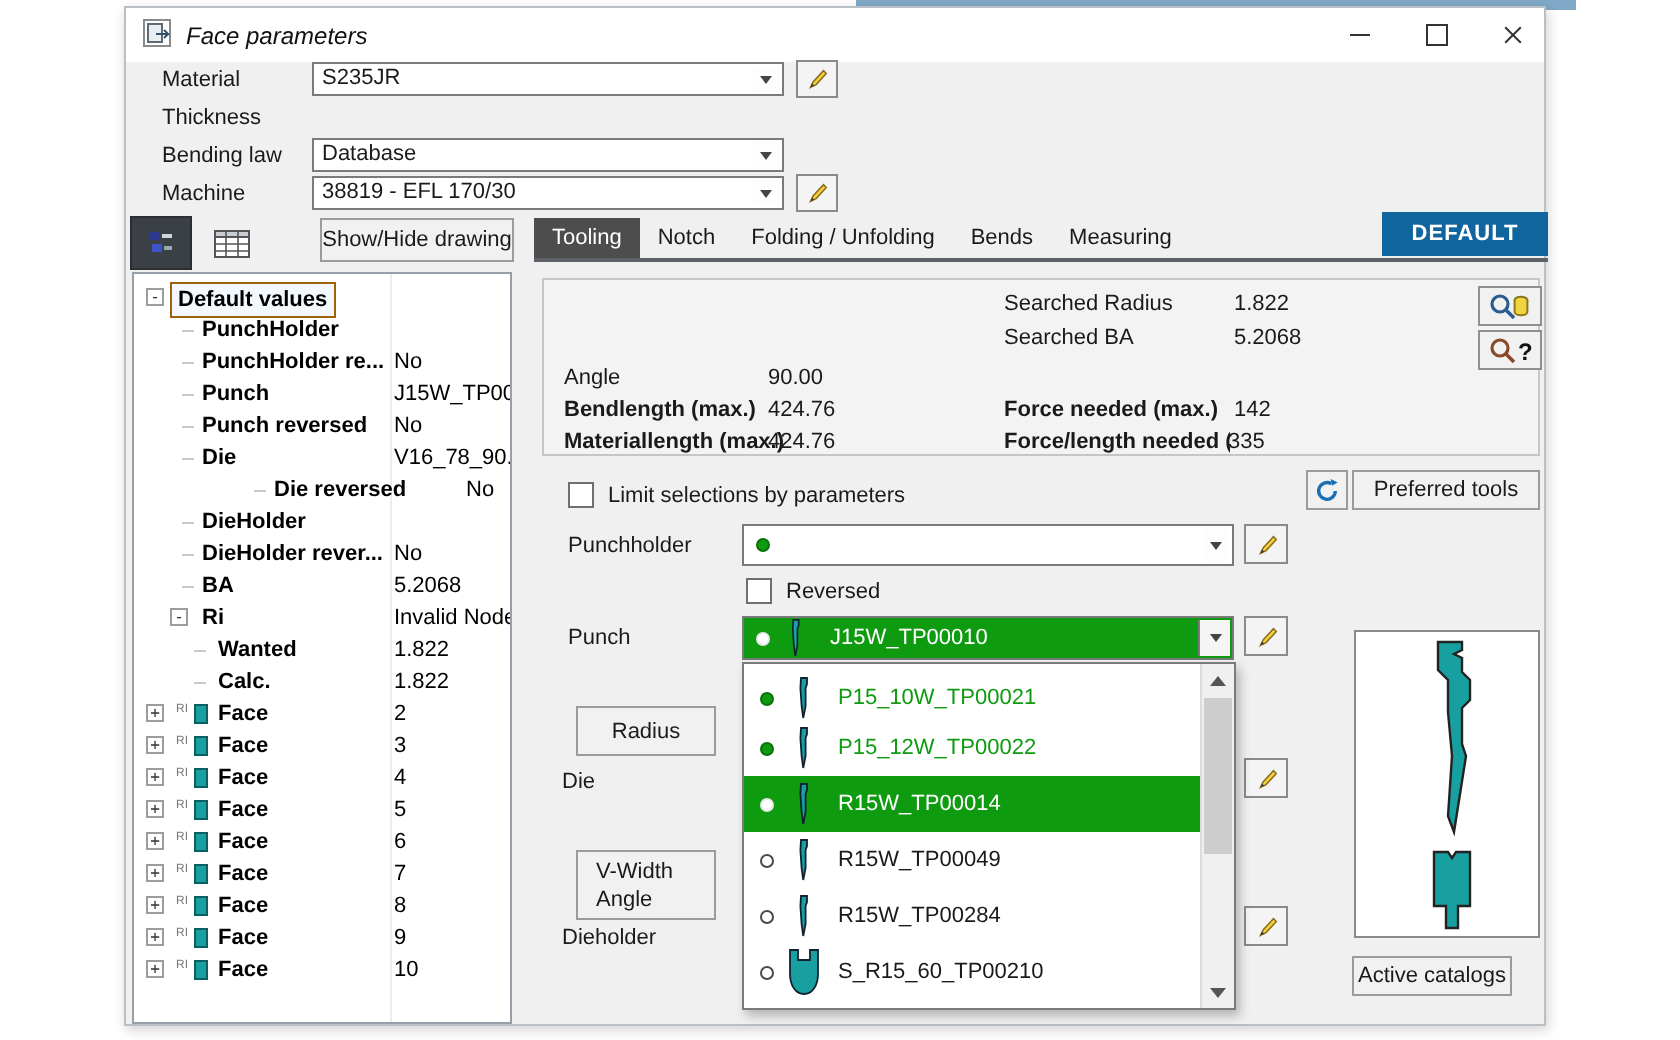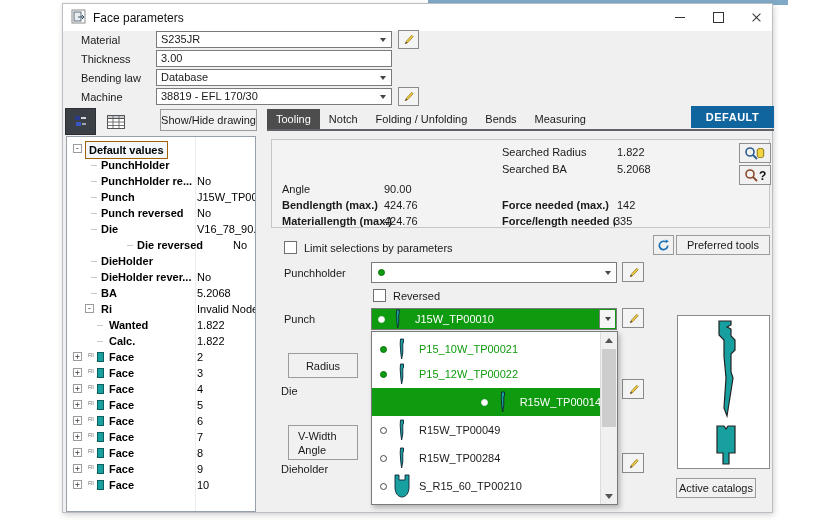--- a/index.html
+++ b/index.html
@@ -11,21 +11,21 @@
   }
   .abs{position:absolute;}
   
   .bg-strip{left:428px;top:0;width:360px;height:5px;background:#7fa9c7;}
   
   .dialog{
     left:62px;top:3px;width:711px;height:510px;
     background:#f0f0f0;border:1px solid #b9bfc4;box-sizing:border-box;
     box-shadow:1px 2px 6px rgba(0,0,0,.18);
   }
-  .titlebar{left:0;top:0;width:100%;height:27px;background:#ffffff;}
+  .titlebar{left:0;top:0;width:100%;height:27px;background:#ffffff;font-style:italic;}
   .title-text{left:30px;top:7px;font-size:12px;color:#111;}
   .title-icon{left:8px;top:5px;width:16px;height:16px;}
   .wbtn{top:0;width:34px;height:26px;display:flex;align-items:center;justify-content:center;cursor:default;}
   .wbtn .bar{width:10px;height:1px;background:#333;}
   .wbtn .box{width:9px;height:9px;border:1px solid #333;}
   .wbtn .x{position:relative;width:11px;height:11px;}
   .wbtn .x::before,.wbtn .x::after{content:"";position:absolute;left:5px;top:0;width:1px;height:11px;background:#333;}
   .wbtn .x::before{transform:rotate(45deg);}
   .wbtn .x::after{transform:rotate(-45deg);}
   
@@ -85,21 +85,21 @@
   .dot.hollow{background:#fff;border:1px solid #4a4a4a;}
   .green-combo{background:#0f9b0f;color:#fff;}
   .green-combo .arrowzone{position:absolute;right:1px;top:1px;bottom:1px;width:15px;background:#f5f5f5;border-left:1px solid #7a7a7a;display:flex;align-items:center;justify-content:center;}
   .green-combo .arrowzone::after{content:"";border-left:3.5px solid transparent;border-right:3.5px solid transparent;border-top:4px solid #444;}
   
   .ddlist{left:308px;top:327px;width:247px;height:174px;background:#fff;border:1px solid #7a7a7a;box-sizing:border-box;box-shadow:2px 3px 5px rgba(0,0,0,.25);}
   .dditem{position:absolute;left:0;width:229px;height:28px;display:flex;align-items:center;}
   .dditem .dot{margin-left:8px;}
   .dditem .icon{margin-left:6px;width:18px;display:flex;justify-content:center;}
   .dditem .nm{margin-left:8px;}
-  .dditem.hl{background:#0f9b0f;color:#fff;justify-content:flex-end;}
+  .dditem.hl{background:#0f9b0f;color:#fff;}
   .nm.green{color:#0f9b0f;}
   .ddscroll{position:absolute;right:0;top:0;bottom:0;width:16px;background:#f0f0f0;border-left:1px solid #dcdcdc;}
   .sarrow{position:absolute;left:0;width:16px;height:16px;display:flex;align-items:center;justify-content:center;}
   .sarrow.up::after{content:"";border-left:4px solid transparent;border-right:4px solid transparent;border-bottom:5px solid #555;}
   .sarrow.down::after{content:"";border-left:4px solid transparent;border-right:4px solid transparent;border-top:5px solid #555;}
   .sthumb{position:absolute;left:1px;top:17px;width:14px;height:78px;background:#cdcdcd;}
   
   .preview{left:614px;top:311px;width:93px;height:154px;background:#fff;border:1px solid #8a8a8a;box-sizing:border-box;}
 </style>
 </head>
@@ -135,23 +135,20 @@
     <span class="combo-arrow"></span>
   </div>
   <div class="abs pencil-btn" style="left:335px;top:26px;">
     <svg width="13" height="13" viewBox="0 0 14 14">
         <path d="M3.5,11.5 L5,8.5 L10.5,2.5 L12,4 L6.5,10 Z" fill="#f7d13e" stroke="#8a6d1a" stroke-width="0.8"></path>
         <path d="M3.5,11.5 L5.6,10.7 L4.3,9.4 Z" fill="#3a3a3a"></path>
       </svg>
   </div>
 
   <span class="abs flabel" style="top:49px;">Thickness</span>
-  <div class="abs input noarrow" style="top:46px;">
-    <span>3.00</span>
-  </div>
 
   <span class="abs flabel" style="top:68px;">Bending law</span>
   <div class="abs input" style="top:65px;">
     <span>Database</span>
     <span class="combo-arrow"></span>
   </div>
 
   <span class="abs flabel" style="top:87px;">Machine</span>
   <div class="abs input" style="top:84px;">
     <span>38819 - EFL 170/30</span>

